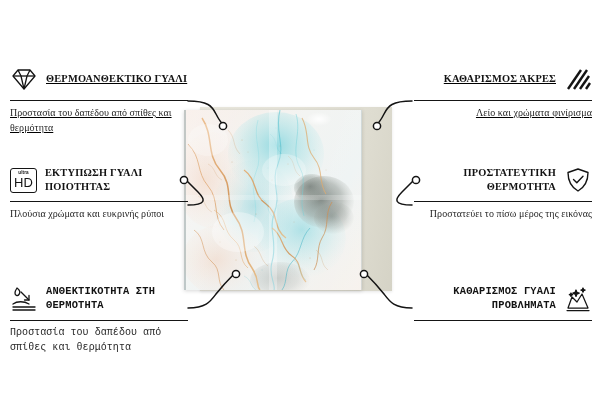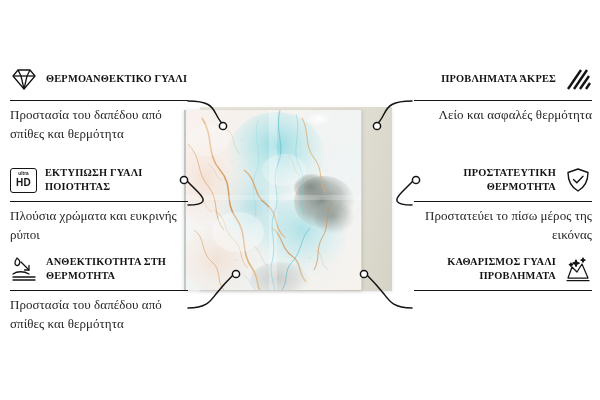--- a/index.html
+++ b/index.html
@@ -56,37 +56,37 @@
 
   .head{display:flex;align-items:center;gap:8px;min-height:34px;}
   .feature.right .head{flex-direction:row-reverse;}
   .ficon{flex:0 0 auto;width:28px;height:28px;display:block;}
   .ftitle{
     font-size:10.4px;font-weight:700;letter-spacing:.18px;color:#131313;
     line-height:1.32;text-transform:none;
   }
   .rule{height:0;border-top:1.4px solid #151515;margin:4px 0 5px 0;}
   .fdesc{
-    font-size:13px;color:#262626;line-height:1.45;letter-spacing:.05px;
-  }
-
-  
-  .row1{top:62px;}
+    font-size:10px;color:#262626;line-height:1.45;letter-spacing:.05px;
+  }
+
+  
+  .row1{top:62px;text-decoration:underline;}
   .row2{top:163px;}
-  .row3{top:252px;}
+  .row3{top:282px;font-family:Liberation Mono, monospace;}
 
   
   .hdbox{
     width:27px;height:25px;box-sizing:border-box;
     border:1.4px solid #141414;border-radius:3px;
     display:flex;flex-direction:column;align-items:center;justify-content:center;
     font-family:"Liberation Sans","DejaVu Sans",sans-serif;color:#141414;line-height:1;
   }
   .hdbox .u{font-size:4.6px;font-weight:700;letter-spacing:.1px;margin-bottom:.5px;}
-  .hdbox .hd{font-size:10px;font-weight:700;letter-spacing:.2px;}
+  .hdbox .hd{font-size:13px;font-weight:400;letter-spacing:.2px;}
 </style>
 </head>
 <body>
 
 <div id="stage">
 
   <div id="product">
     <div class="backpanel"></div>
     <div class="glass">
       <svg viewBox="0 0 178 180" preserveAspectRatio="none">
@@ -271,24 +271,24 @@
   <div class="feature right row1">
     <div class="head">
       <svg class="ficon" viewBox="0 0 28 28">
         <g stroke="#141414" stroke-width="2.4" stroke-linecap="butt">
           <path d="M4 24 L17 5"></path>
           <path d="M10 24 L23 5"></path>
           <path d="M16 24 L25 11"></path>
           <path d="M22 24 L26 18"></path>
         </g>
       </svg>
-      <div class="ftitle">ΠΡΟΒΛΗΜΑΤΑ ΆΚΡΕΣ</div>
-    </div>
-    <div class="rule"></div>
-    <div class="fdesc">Λείο και ασφαλές θερμότητα</div>
+      <div class="ftitle">ΚΑΘΑΡΙΣΜΟΣ ΆΚΡΕΣ</div>
+    </div>
+    <div class="rule"></div>
+    <div class="fdesc">Λείο και χρώματα φινίρισμα</div>
   </div>
 
   <div class="feature right row2">
     <div class="head">
       <svg class="ficon" viewBox="0 0 28 28">
         <g fill="none" stroke="#141414" stroke-width="1.4" stroke-linecap="round" stroke-linejoin="round">
           <path d="M14 3 L24 6.5 C24 15 21 21 14 25 C7 21 4 15 4 6.5 Z"></path>
           <path d="M9.5 13.5 L12.8 16.8 L19 10.2"></path>
         </g>
       </svg>

